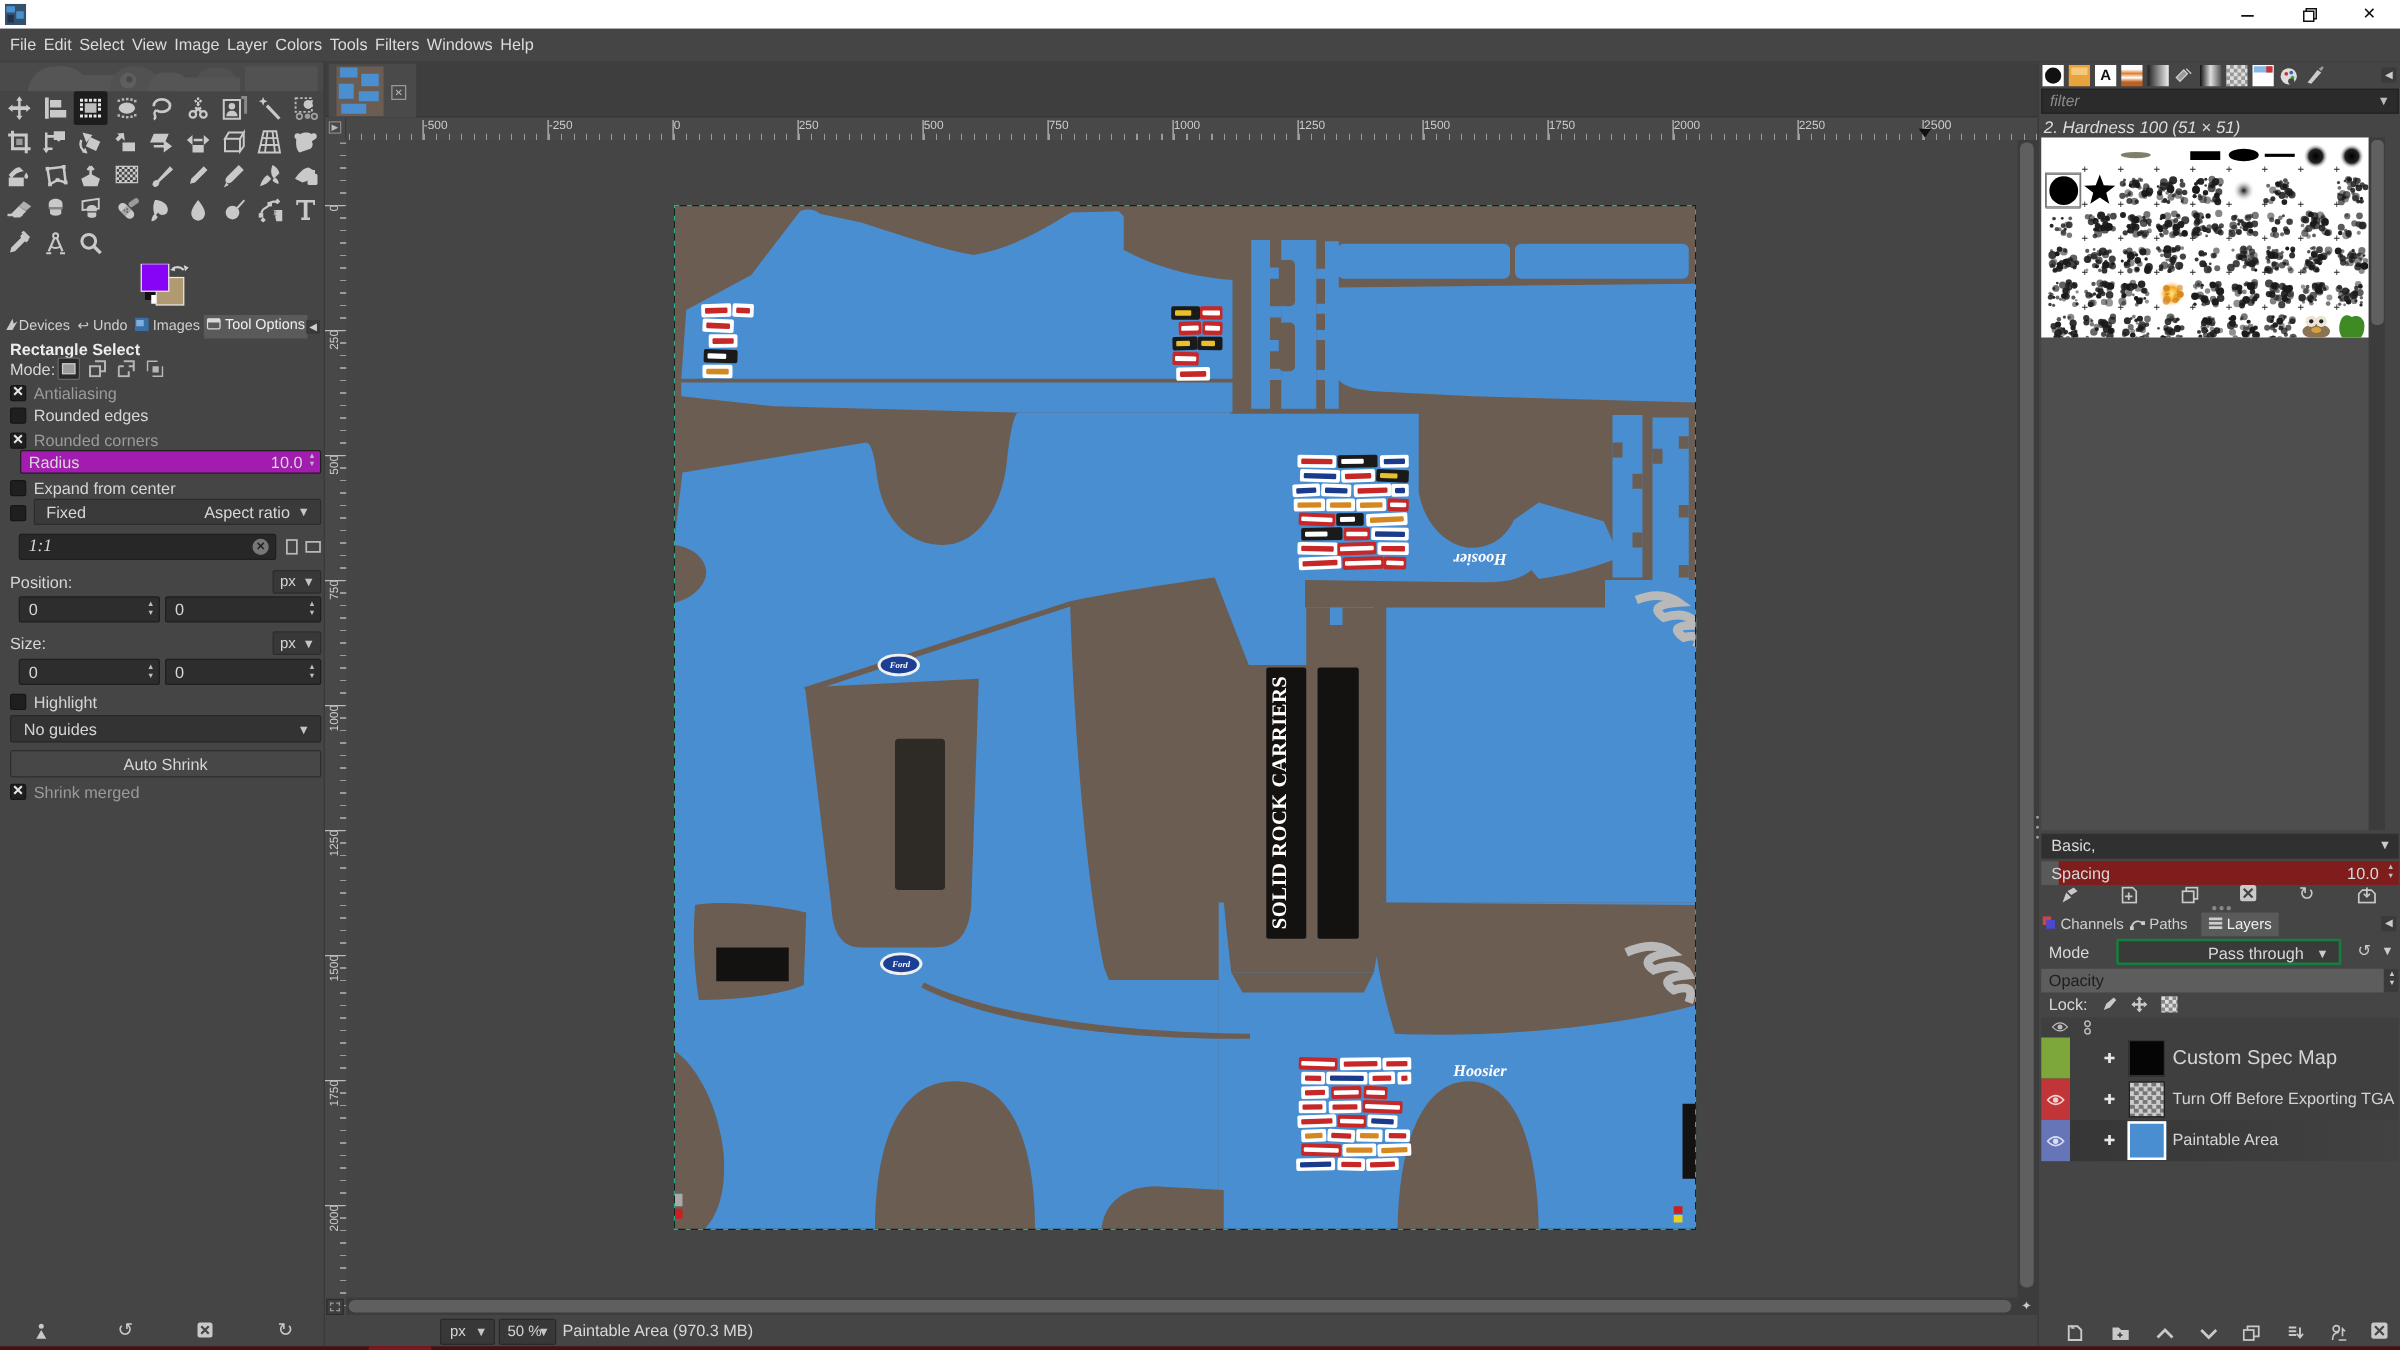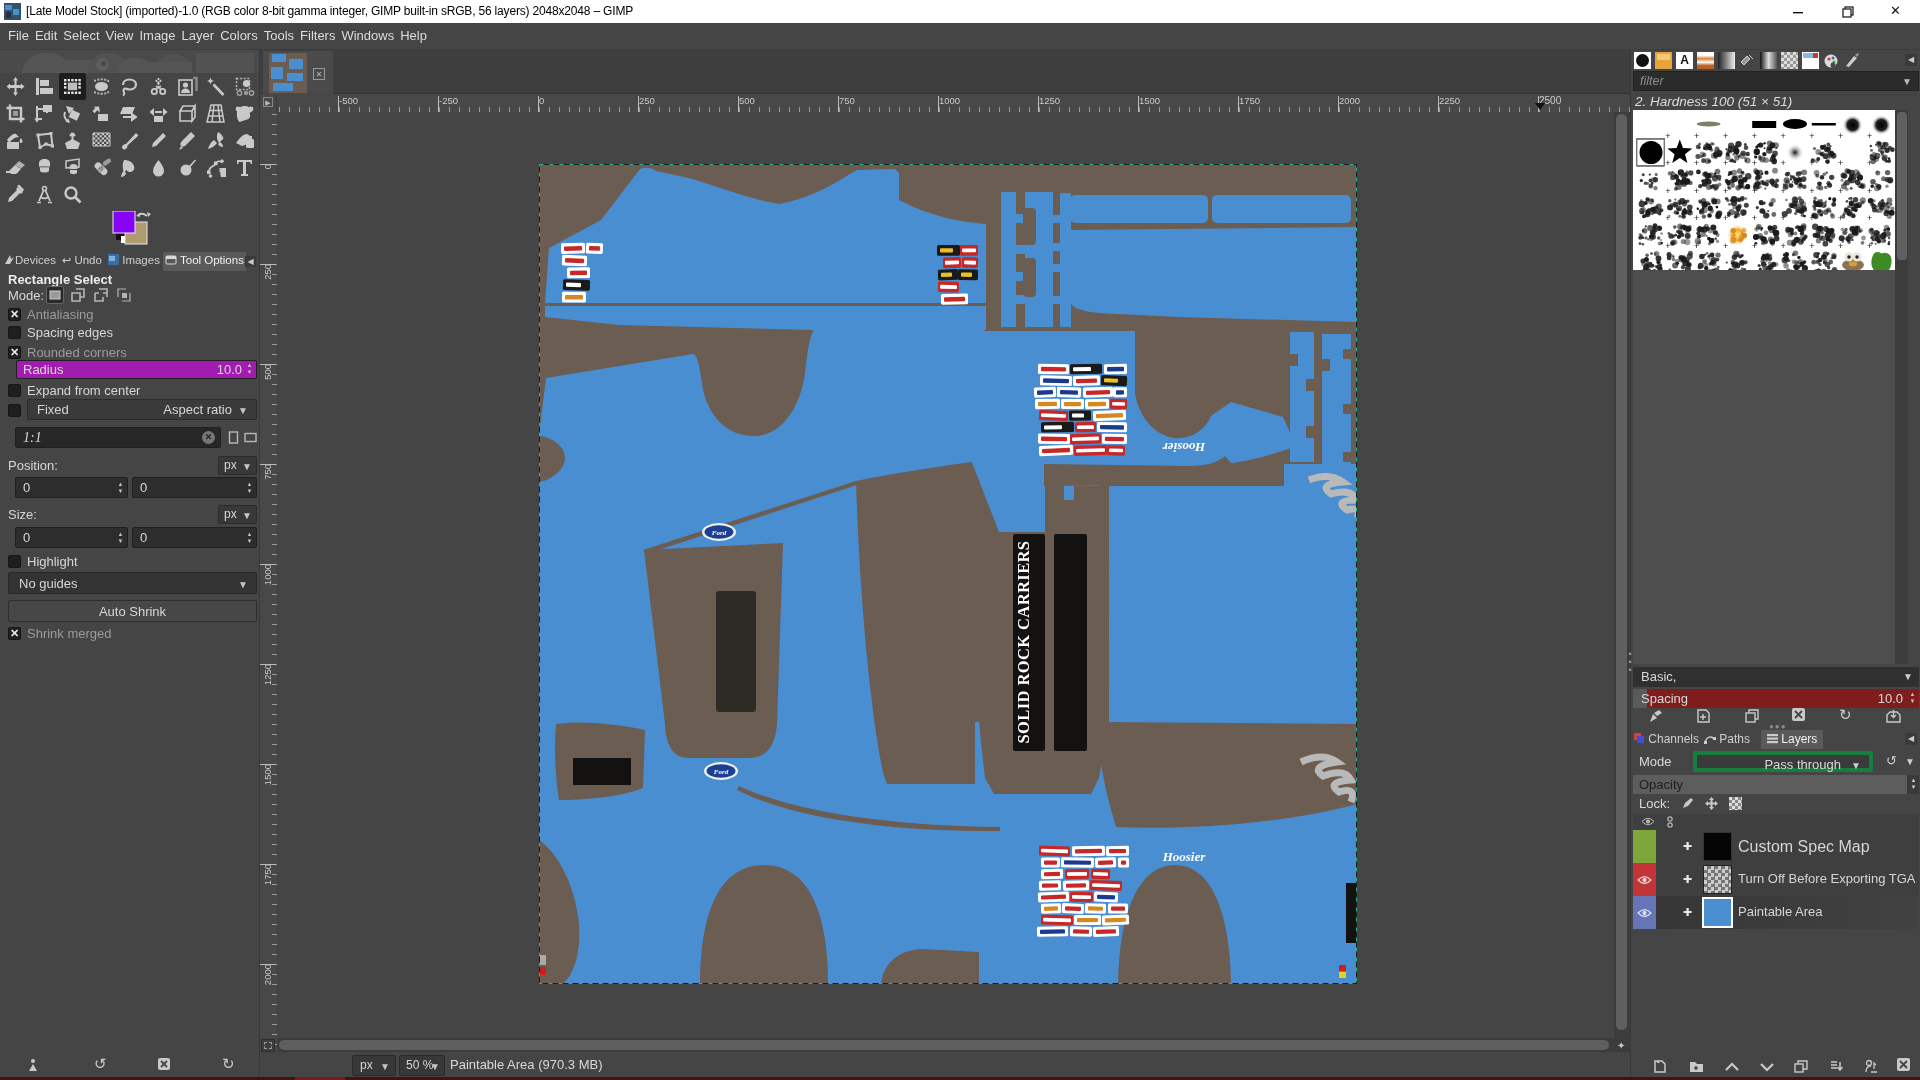--- a/index.html
+++ b/index.html
@@ -49,21 +49,20 @@
 </style>
 </head>
 <body>
 <div id="titlebar">
   <svg class="ticon" viewBox="0 0 17 17">
       <rect width="17" height="17" fill="#35506b"></rect>
       <rect x="1" y="2" width="7" height="5" fill="#4a8fd0"></rect>
       <rect x="9" y="6" width="6" height="6" fill="#4a8fd0"></rect>
       <rect x="2" y="9" width="5" height="6" fill="#243146"></rect>
     </svg>
-  <div class="ttext">[Late Model Stock] (imported)-1.0 (RGB color 8-bit gamma integer, GIMP built-in sRGB, 56 layers) 2048x2048 – GIMP</div>
   <div class="wbtn" style="right:100px;"><svg width="12" height="12" viewBox="0 0 12 12" style="margin-top:6px;">
         <rect x="1" y="6" width="10" height="1.4" fill="#111"></rect>
       </svg></div>
   <div class="wbtn" style="right:50px;"><svg width="12" height="12" viewBox="0 0 12 12" style="margin-top:6px;">
         <rect x="3" y="1" width="8" height="8" fill="none" stroke="#111" stroke-width="1.2"></rect>
         <rect x="1" y="3" width="8" height="8" fill="#fff" stroke="#111" stroke-width="1.2"></rect>
       </svg></div>
   <div class="wbtn" style="right:2px;">✕</div>
 </div>
 <div id="menubar" style="padding-left:8px;">
@@ -456,21 +455,21 @@
             <rect x="5" y="5" width="5" height="5" fill="#b5b5b5"></rect>
             <path d="M1 9 v-8 h8 M5 13 h8 v-8" fill="none" stroke="#b5b5b5" stroke-width="1.2"></path>
           </svg></span>
     </div>
     <div class="toprow" style="top:37px;">
         <span class="cb">✕</span>
         <span class="cblab dim">Antialiasing</span>
       </div>
     <div class="toprow" style="top:55px;">
         <span class="cb"></span>
-        <span class="cblab">Spacing edges</span>
+        <span class="cblab">Rounded edges</span>
       </div>
     <div class="toprow" style="top:75px;">
         <span class="cb">✕</span>
         <span class="cblab dim">Rounded corners</span>
       </div>
     <div class="inputbar" style="left:16px;top:89px;width:241px;height:19px;background:#a21caf;">
       <span style="position:absolute;left:6px;top:1px;">Radius</span>
       <span style="position:absolute;right:14px;top:1px;">10.0</span>
       <span class="spinner">▲<br>▼</span>
     </div>
@@ -2231,21 +2230,21 @@
     <span style="position:absolute;left:130px;top:0px;background:#5a5a5a;padding:2px 6px 3px 6px;color:#f0f0f0;"><svg width="11" height="11" viewBox="0 0 11 11" style="vertical-align:-1px;">
           <rect x="0" y="1" width="11" height="2.2" fill="#ccc"></rect>
           <rect x="0" y="4.5" width="11" height="2.2" fill="#ccc"></rect>
           <rect x="0" y="8" width="11" height="2.2" fill="#ccc"></rect>
         </svg> Layers</span>
     <span style="position:absolute;right:4px;top:3px;width:12px;height:12px;background:#3a3a3a;color:#ccc;font-size:8px;line-height:12px;text-align:center;">◀</span>
   </div>
 
   <div style="position:absolute;left:2px;top:701px;width:286px;height:22px;">
     <span style="position:absolute;left:6px;top:3px;font-size:13px;color:#d8d8d8;">Mode</span>
-    <div style="position:absolute;left:60px;top:0;width:180px;height:21px;background:#3a3a3a;border:4px solid #15803d;border-radius:2px;">
+    <div style="position:absolute;left:60px;top:0;width:180px;height:21px;background:#3a3a3a;border:2px solid #15803d;border-radius:2px;">
         <span style="position:absolute;right:28px;top:2px;font-size:13px;color:#d8d8d8;">Pass through</span>
         <span style="position:absolute;right:8px;top:5px;font-size:10px;color:#ccc;">▼</span>
       </div>
     <span style="position:absolute;right:22px;top:2px;font-size:13px;color:#ccc;">↺</span>
     <span style="position:absolute;right:4px;top:5px;font-size:10px;color:#ccc;">▼</span>
   </div>
 
   <div style="position:absolute;left:2px;top:725px;width:286px;height:19px;background:#5d5d5d;">
     <div style="position:absolute;right:0px;top:0;width:12px;height:19px;background:#3a3a3a;"></div>
     <span style="position:absolute;left:6px;top:2px;font-size:13px;color:#1e1e1e;">Opacity</span>

